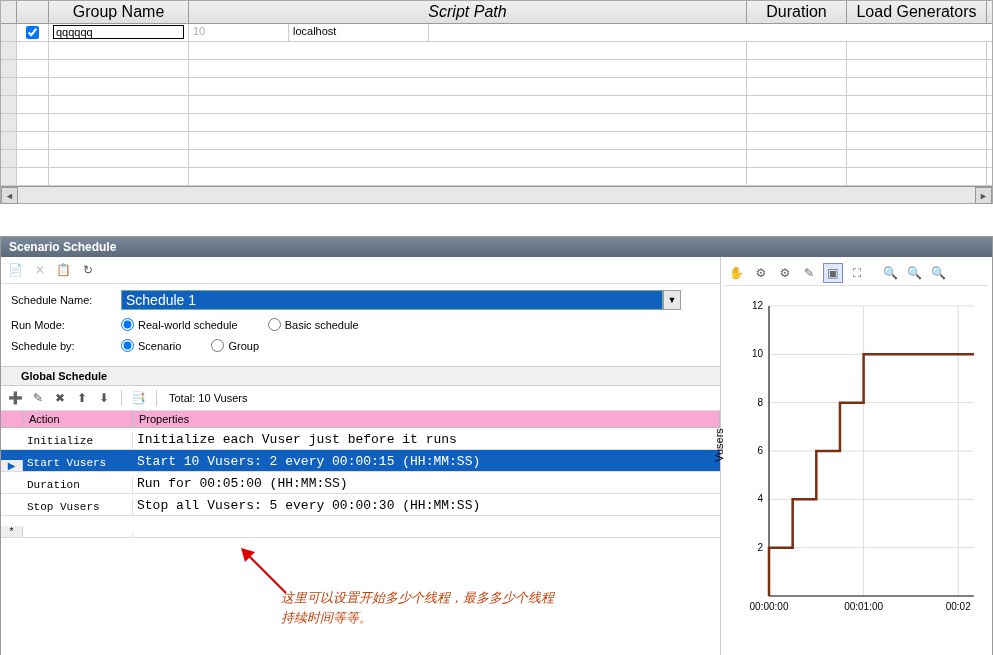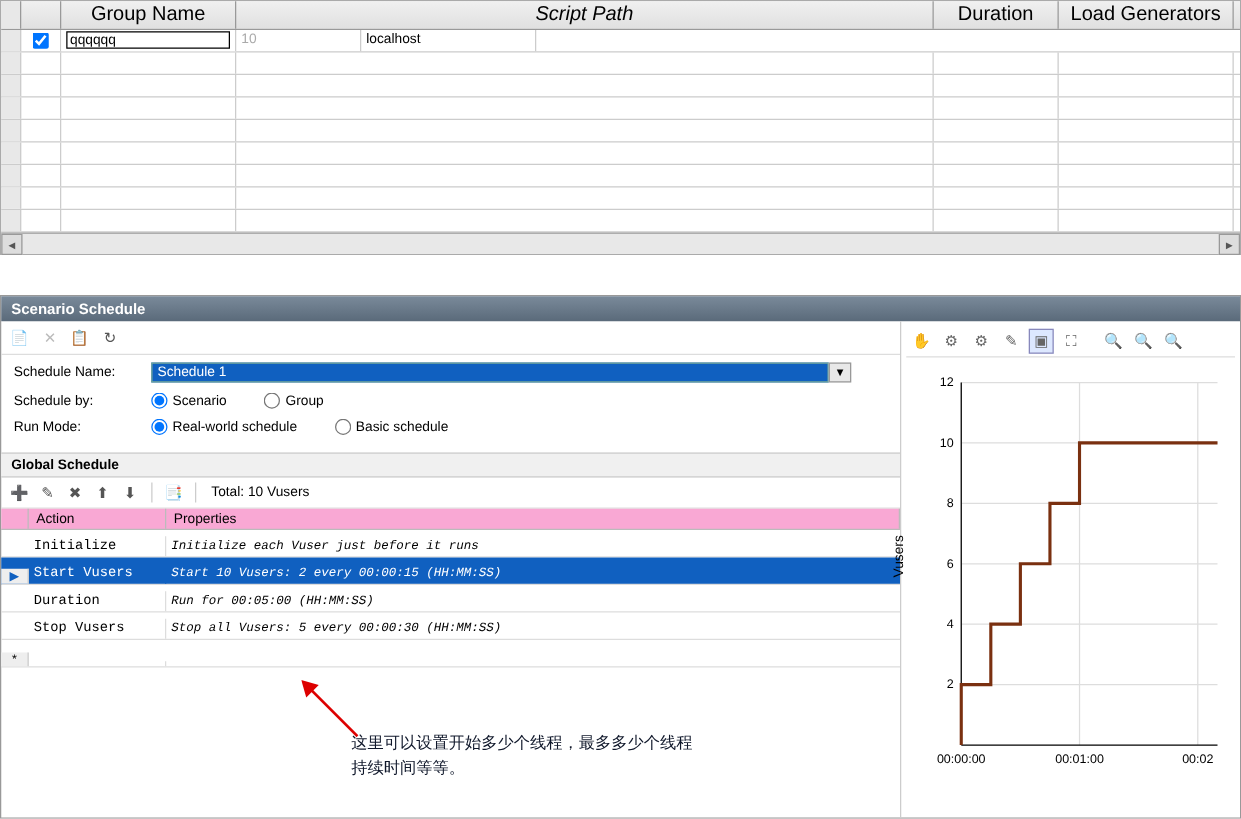--- a/index.html
+++ b/index.html
@@ -31,44 +31,44 @@
 .sched-right { flex:1; padding:4px; }
 
 .toolbar { padding:4px 6px; display:flex; gap:6px; align-items:center; border-bottom:1px solid #ddd; }
 .tbtn { width:18px; height:18px; display:flex; align-items:center; justify-content:center; font-size:12px; color:#555; cursor:pointer; }
 .tbtn.disabled { color:#bbb; }
 
 .form-area { padding:6px 10px; }
 .form-row { display:flex; align-items:center; margin-bottom:8px; }
 .form-row .lbl { width:110px; font-size:11px; }
 .combo { flex:1; max-width:560px; display:flex; }
-.combo input { flex:1; border:1px solid #7a9; background:#1060c0; color:#fff; padding:1px 4px; font-size:11px; }
+.combo input { flex:1; border:1px solid #7a9; background:#1060c0; color:#fff; padding:1px 4px; font-size:14px; }
 .combo .drop { width:18px; border:1px solid #999; background:#e8e8e8; display:flex;align-items:center;justify-content:center;font-size:9px; }
 .radio-grp { display:flex; gap:30px; }
 .radio-grp label { display:flex; align-items:center; gap:4px; font-size:11px; }
 .radio-grp input { margin:0; }
 
-.subhdr { background:#f0f0f0; border-top:1px solid #ccc; border-bottom:1px solid #ccc; padding:3px 8px; font-weight:bold; font-size:11px; }
+.subhdr { background:#f0f0f0; border-top:1px solid #ccc; border-bottom:1px solid #ccc; padding:3px 20px; font-weight:bold; font-size:11px; }
 .gs-toolbar { padding:3px 6px; display:flex; align-items:center; gap:4px; border-bottom:1px solid #ddd; }
 .gs-toolbar .sep { width:1px; height:16px; background:#ccc; margin:0 4px; }
 .gs-total { font-size:11px; margin-left:4px; }
 
 .action-grid .ahdr { display:flex; background:#f9a8d4; border-bottom:1px solid #bbb; }
 .action-grid .ahdr .acell { border-right:1px solid #bbb; padding:2px 6px; font-size:11px; }
 .arow { display:flex; border-bottom:1px solid #ddd; height:22px; align-items:flex-end; }
 .arow .rowmark { width:22px; background:#eee; border-right:1px solid #ccc; display:flex;align-items:center;justify-content:center;color:#1060c0;font-size:10px; }
 .arow .actcol { width:110px; border-right:1px solid #ddd; padding:2px 4px; font-family:"Courier New",monospace; font-size:11px; }
-.arow .propcol { flex:1; padding:2px 4px; font-family:"Courier New",monospace; font-size:10px;font-style:italic; }
+.arow .propcol { flex:1; padding:2px 4px; font-family:"Courier New",monospace; font-size:13px; }
 .arow.selected { background:#1060c0; color:#fff; }
 .arow.selected .actcol, .arow.selected .propcol { border-color:#1060c0; }
 .arow.newrow .rowmark { color:#000; }
 
 .annotation-area { position:relative; height:120px; }
 .red-arrow { position:absolute; left:240px; top:10px; }
-.red-text { position:absolute; left:280px; top:50px; color:#0f172a; font-size:13px; line-height:1.5; }
+.red-text { position:absolute; left:280px; top:50px; color:#c2410c; font-size:13px; line-height:1.5;font-style:italic; }
 
 
 .chart-toolbar { display:flex; gap:4px; padding:2px; border-bottom:1px solid #ddd; }
 .chart-toolbar .cbtn { width:20px; height:20px; border:1px solid transparent; display:flex;align-items:center;justify-content:center;font-size:12px;color:#666; }
 .chart-toolbar .cbtn.active { border:1px solid #88b; background:#dde8ff; }
 .chart-area { padding:10px 4px 4px 4px; position:relative; height:340px; }
 .ylabel { position:absolute; left:0; top:50%; transform:rotate(-90deg) translate(0,-50%); transform-origin:left center; font-size:11px; }
 svg.chart { display:block; }
 .axis { stroke:#000; stroke-width:1; }
 .grid line { stroke:#ddd; stroke-width:1; }
@@ -181,42 +181,42 @@
       </div>
       <div class="form-area">
         <div class="form-row">
           <div class="lbl">Schedule Name:</div>
           <div class="combo">
             <input value="Schedule 1" style="">
             <div class="drop">▼</div>
           </div>
         </div>
         <div class="form-row">
+          <div class="lbl">Run Mode:</div>
+          <div class="radio-grp">
+            <label>
+                <input type="radio" name="rm" checked="" style="">
+                <span>Real-world schedule</span>
+              </label>
+            <label>
+                <input type="radio" name="rm" style="">
+                <span>Basic schedule</span>
+              </label>
+          </div>
+        </div>
+        <div class="form-row">
           <div class="lbl">Schedule by:</div>
           <div class="radio-grp">
             <label>
                 <input type="radio" name="sb" checked="" style="">
                 <span>Scenario</span>
               </label>
             <label>
                 <input type="radio" name="sb" style="">
                 <span>Group</span>
-              </label>
-          </div>
-        </div>
-        <div class="form-row">
-          <div class="lbl">Run Mode:</div>
-          <div class="radio-grp">
-            <label>
-                <input type="radio" name="rm" checked="" style="">
-                <span>Real-world schedule</span>
-              </label>
-            <label>
-                <input type="radio" name="rm" style="">
-                <span>Basic schedule</span>
               </label>
           </div>
         </div>
       </div>
       <div class="subhdr">Global Schedule</div>
       <div class="gs-toolbar">
         <span class="tbtn">➕</span>
         <span class="tbtn">✎</span>
         <span class="tbtn">✖</span>
         <span class="tbtn">⬆</span>

